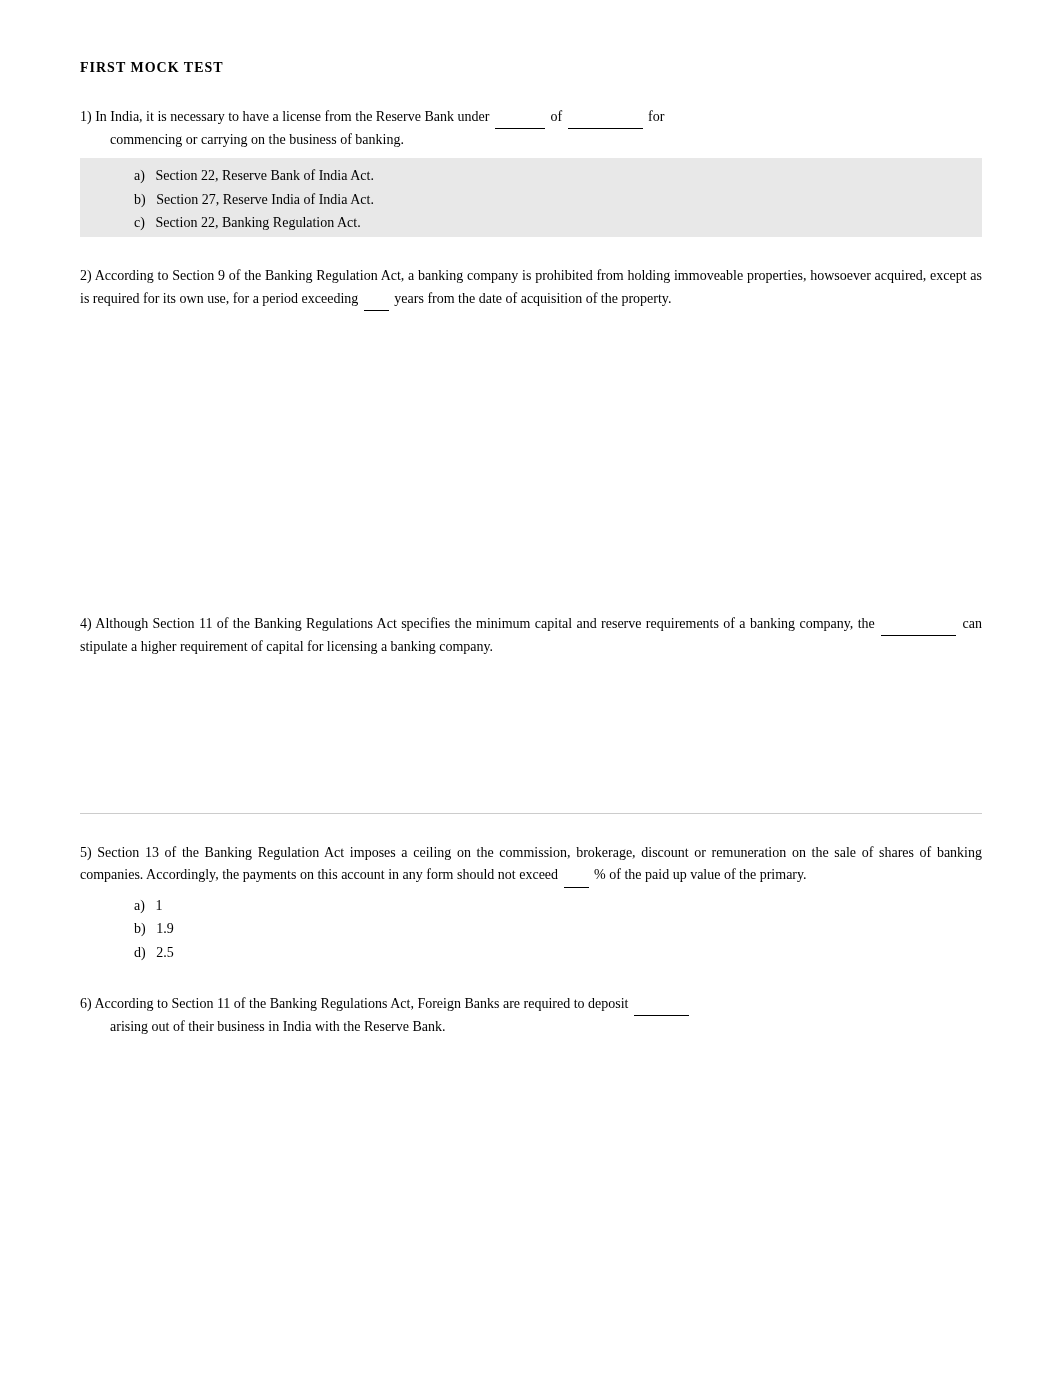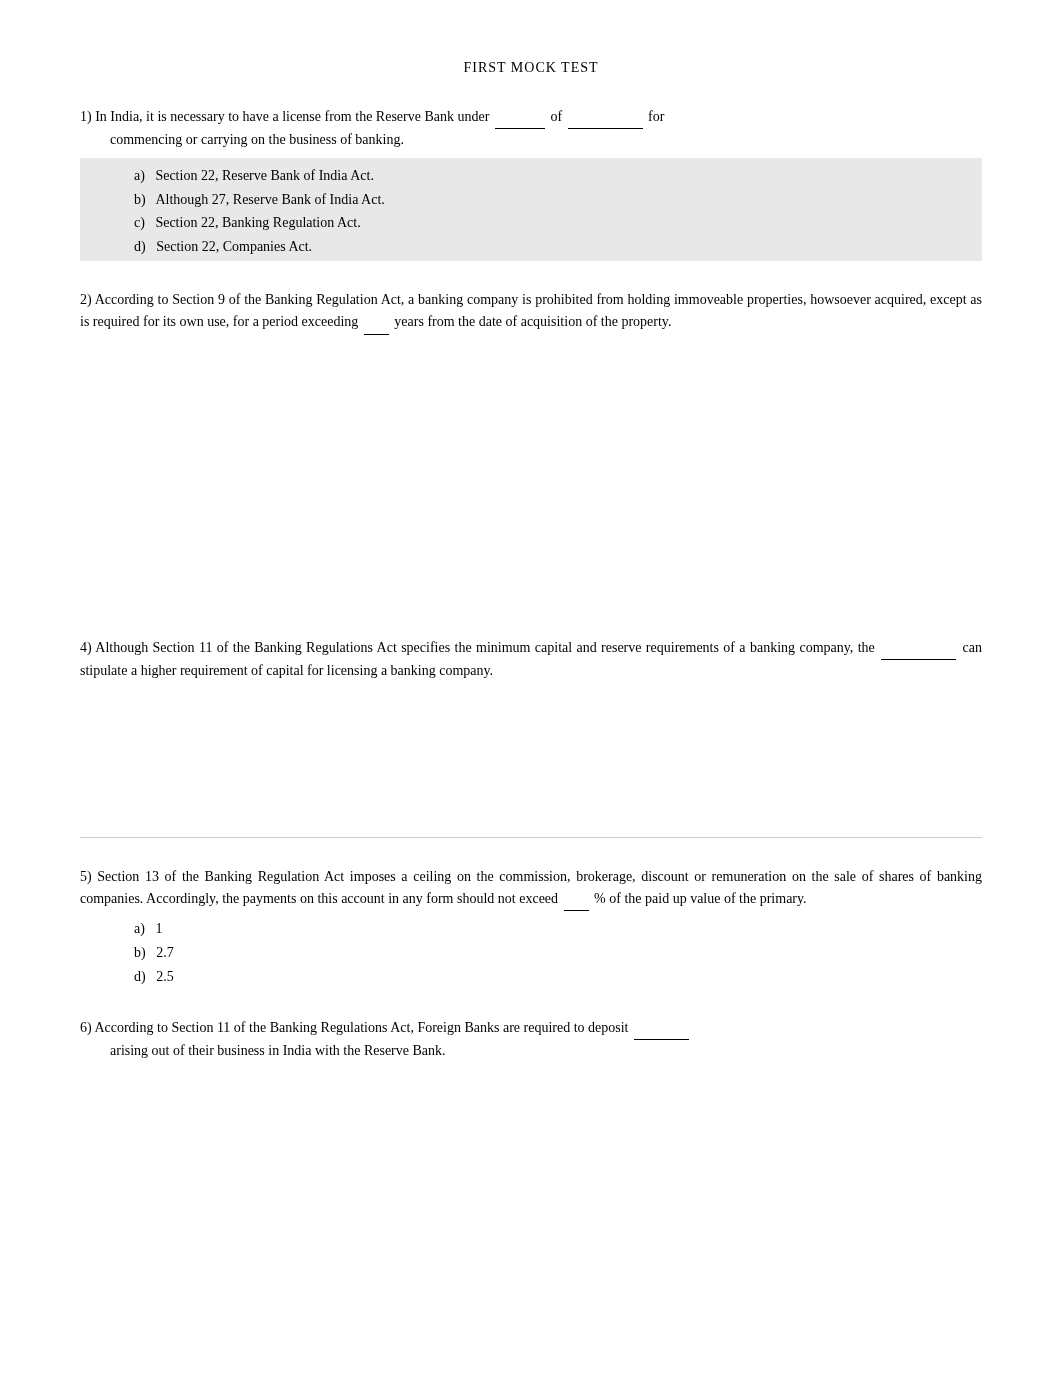--- a/index.html
+++ b/index.html
@@ -12,23 +12,22 @@
       background: #ffffff;
       font-family: "Times New Roman", Times, serif;
       font-size: 14px;
       color: #000000;
       width: 1062px;
       min-height: 1377px;
       padding: 60px 80px;
     }
 
     .page-title {
-      text-align: center;
       font-size: 14px;
-      font-weight: normal;
+      font-weight: bold;
       letter-spacing: 1px;
       margin-bottom: 30px;
     }
 
     .question-block {
       margin-bottom: 28px;
     }
 
     .question-text {
       text-align: justify;
@@ -102,29 +101,25 @@
     <span class="indent-text">commencing or carrying on the business of banking.</span>
   </div>
   <div class="q1-highlight">
     <ul class="options-list">
       <li>
         <span>a)</span>&nbsp;&nbsp;
         <span>Section 22, Reserve Bank of India Act.</span>
       </li>
       <li>
         <span>b)</span>&nbsp;&nbsp;
-        <span>Although 27, Reserve Bank of India Act.</span>
+        <span>Section 27, Reserve India of India Act.</span>
       </li>
       <li>
         <span>c)</span>&nbsp;&nbsp;
         <span>Section 22, Banking Regulation Act.</span>
-      </li>
-      <li>
-        <span>d)</span>&nbsp;&nbsp;
-        <span>Section 22, Companies Act.</span>
       </li>
     </ul>
   </div>
 </div>
 
 <div class="question-block">
   <div class="question-text">
     <span>2)</span>
     <span>According to Section 9 of the Banking Regulation Act, a banking company is prohibited from holding immoveable properties, howsoever acquired, except as is required for its own use, for a period exceeding</span>
     <span class="blank blank-xshort">&nbsp;&nbsp;&nbsp;&nbsp;</span>
@@ -156,21 +151,21 @@
     <span class="blank blank-xshort">&nbsp;&nbsp;&nbsp;</span>
     <span>% of the paid up value of the primary.</span>
   </div>
   <ul class="options-list">
     <li>
       <span>a)</span>&nbsp;&nbsp;
       <span>1</span>
     </li>
     <li>
       <span>b)</span>&nbsp;&nbsp;
-      <span>2.7</span>
+      <span>1.9</span>
     </li>
     <li>
       <span>d)</span>&nbsp;&nbsp;
       <span>2.5</span>
     </li>
   </ul>
 </div>
 
 <div class="question-block">
   <div class="question-text">

